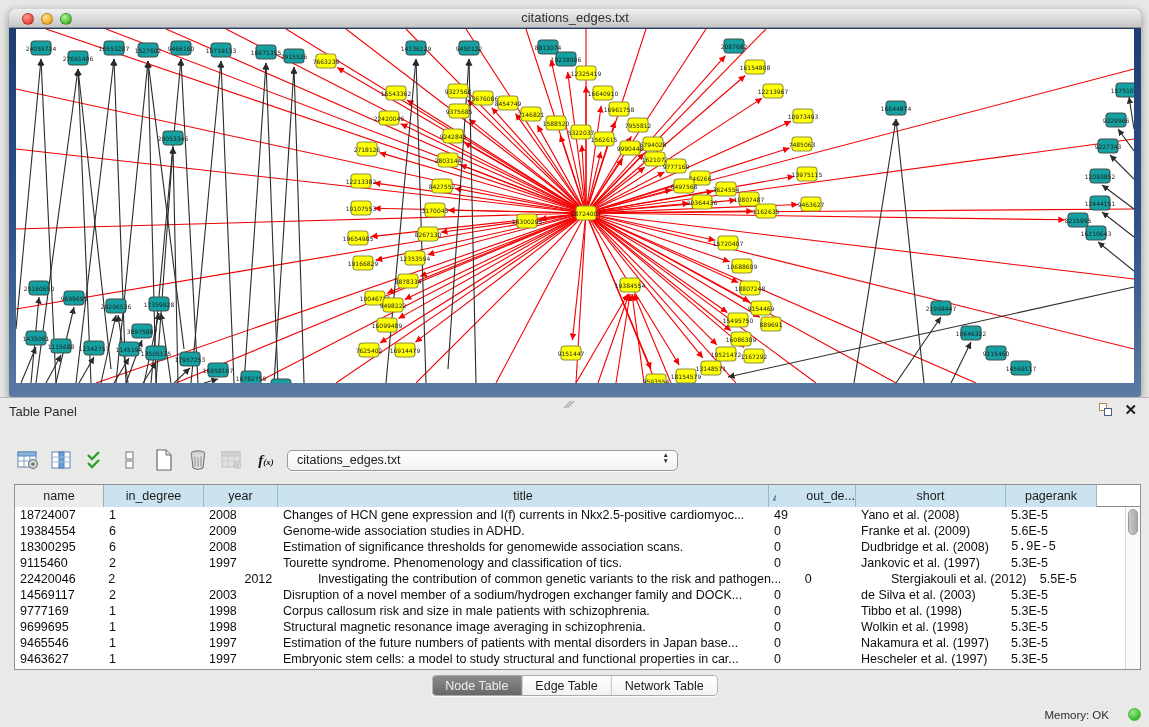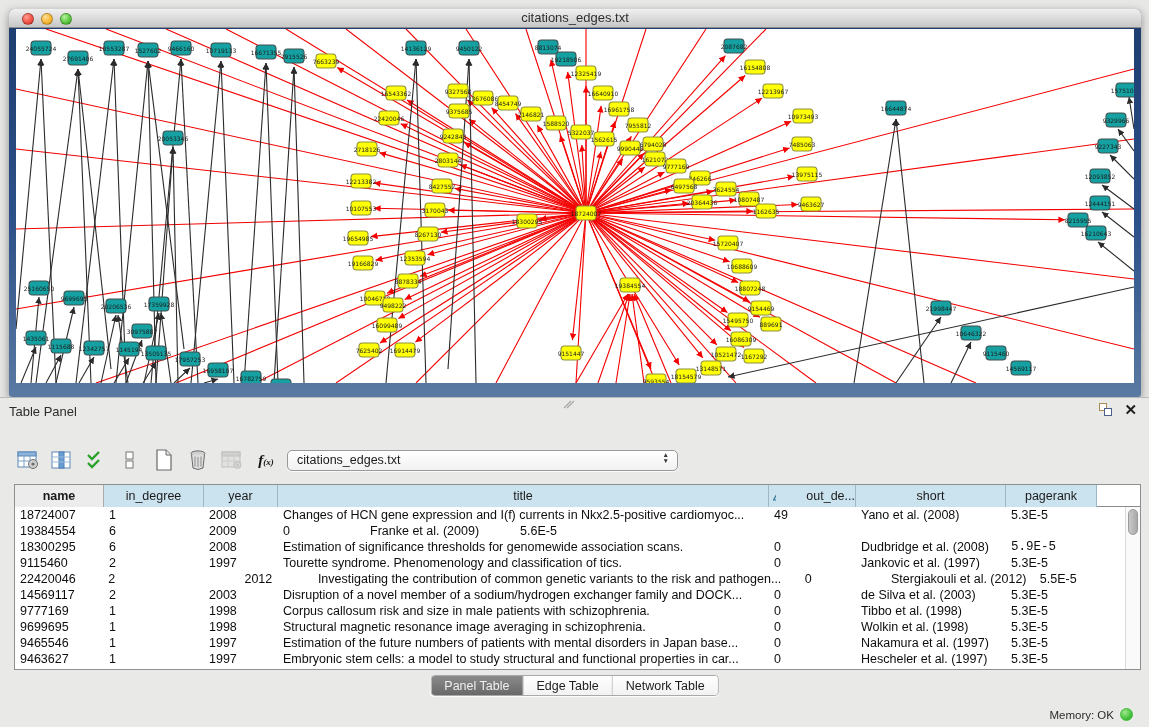--- a/index.html
+++ b/index.html
@@ -99,21 +99,21 @@
     display:flex; height:21px; border:1px solid #a9a9a9; border-radius:4px; overflow:hidden;
     background:#fff; box-shadow:0 1px 1px rgba(255,255,255,.9);
   }
   .seg{
     padding:0 13px; font-size:12.5px; line-height:20px; color:#1c1c1c;
     background:linear-gradient(#ffffff,#f2f2f2); border-right:1px solid #bdbdbd; cursor:pointer;
   }
   .seg:last-child{ border-right:none; }
   .seg.active{ background:linear-gradient(#8b8b8b,#686868); color:#efefef; }
 
-  .statusbar{ position:absolute; right:16px; bottom:6px; display:flex; align-items:center; gap:6px; }
+  .statusbar{ position:absolute; right:8px; bottom:6px; display:flex; align-items:center; gap:19px; }
   .status-label{ font-size:11.5px; color:#2c2c2c; }
   .mem-dot{ width:13px; height:13px; border-radius:50%;
     background:radial-gradient(circle at 35% 30%, #9fe78f,#3fbe37 65%,#2f9e2c);
     border:1px solid #2f8f2c; }
 </style>
 </head>
 <body>
 
 <div id="graph-window">
   <div class="titlebar">
@@ -571,21 +571,21 @@
     </div>
   </div>
 
   <div class="combo">
     <span>citations_edges.txt</span>
     <span class="arrows">▲<br>▼</span>
   </div>
 
   <div class="table-box">
     <div class="thead" id="thead">
-        <div class="th gray" style="width: 89px; font-weight: bold;">
+        <div class="th gray" style="width: 89px;">
           <span>name</span>
         </div>
         <div class="th" style="width: 100px;">
           <span>in_degree</span>
         </div>
         <div class="th" style="width: 74px;">
           <span>year</span>
         </div>
         <div class="th" style="width: 491px;">
           <span>title</span>
@@ -610,20 +610,21 @@
           <div class="td" style="width: 74px;">2008</div>
           <div class="td" style="width: 491px;">Changes of HCN gene expression and I(f) currents in Nkx2.5-positive cardiomyoc...</div>
           <div class="td" style="width: 87px;">49</div>
           <div class="td" style="width: 150px;">Yano et al. (2008)</div>
           <div class="td" style="width: 91px;">5.3E-5</div>
         </div>
         <div class="tr">
           <div class="td" style="width: 89px;">19384554</div>
           <div class="td" style="width: 100px;">6</div>
           <div class="td" style="width: 74px;">2009</div>
+          <div class="td" style="width: 491px;">Genome-wide association studies in ADHD.</div>
           <div class="td" style="width: 87px;">0</div>
           <div class="td" style="width: 150px;">Franke et al. (2009)</div>
           <div class="td" style="width: 91px;">5.6E-5</div>
         </div>
         <div class="tr">
           <div class="td" style="width: 89px;">18300295</div>
           <div class="td" style="width: 100px;">6</div>
           <div class="td" style="width: 74px;">2008</div>
           <div class="td" style="width: 491px;">Estimation of significance thresholds for genomewide association scans.</div>
           <div class="td" style="width: 87px;">0</div>
@@ -693,21 +694,21 @@
           <div class="td" style="width: 150px;">Hescheler et al. (1997)</div>
           <div class="td" style="width: 91px;">5.3E-5</div>
         </div>
       </div>
     <div class="vscroll">
       <div class="vthumb"></div>
     </div>
   </div>
 
   <div class="seg-tabs" id="seg-tabs">
-    <div class="seg active">Panel Table</div>
+    <div class="seg active">Node Table</div>
     <div class="seg">Edge Table</div>
     <div class="seg">Network Table</div>
   </div>
 
   <div class="statusbar">
     <span class="status-label">Memory: OK</span>
     <span class="mem-dot" style="border-color: rgb(63, 190, 55);"></span>
   </div>
 </div>
 

